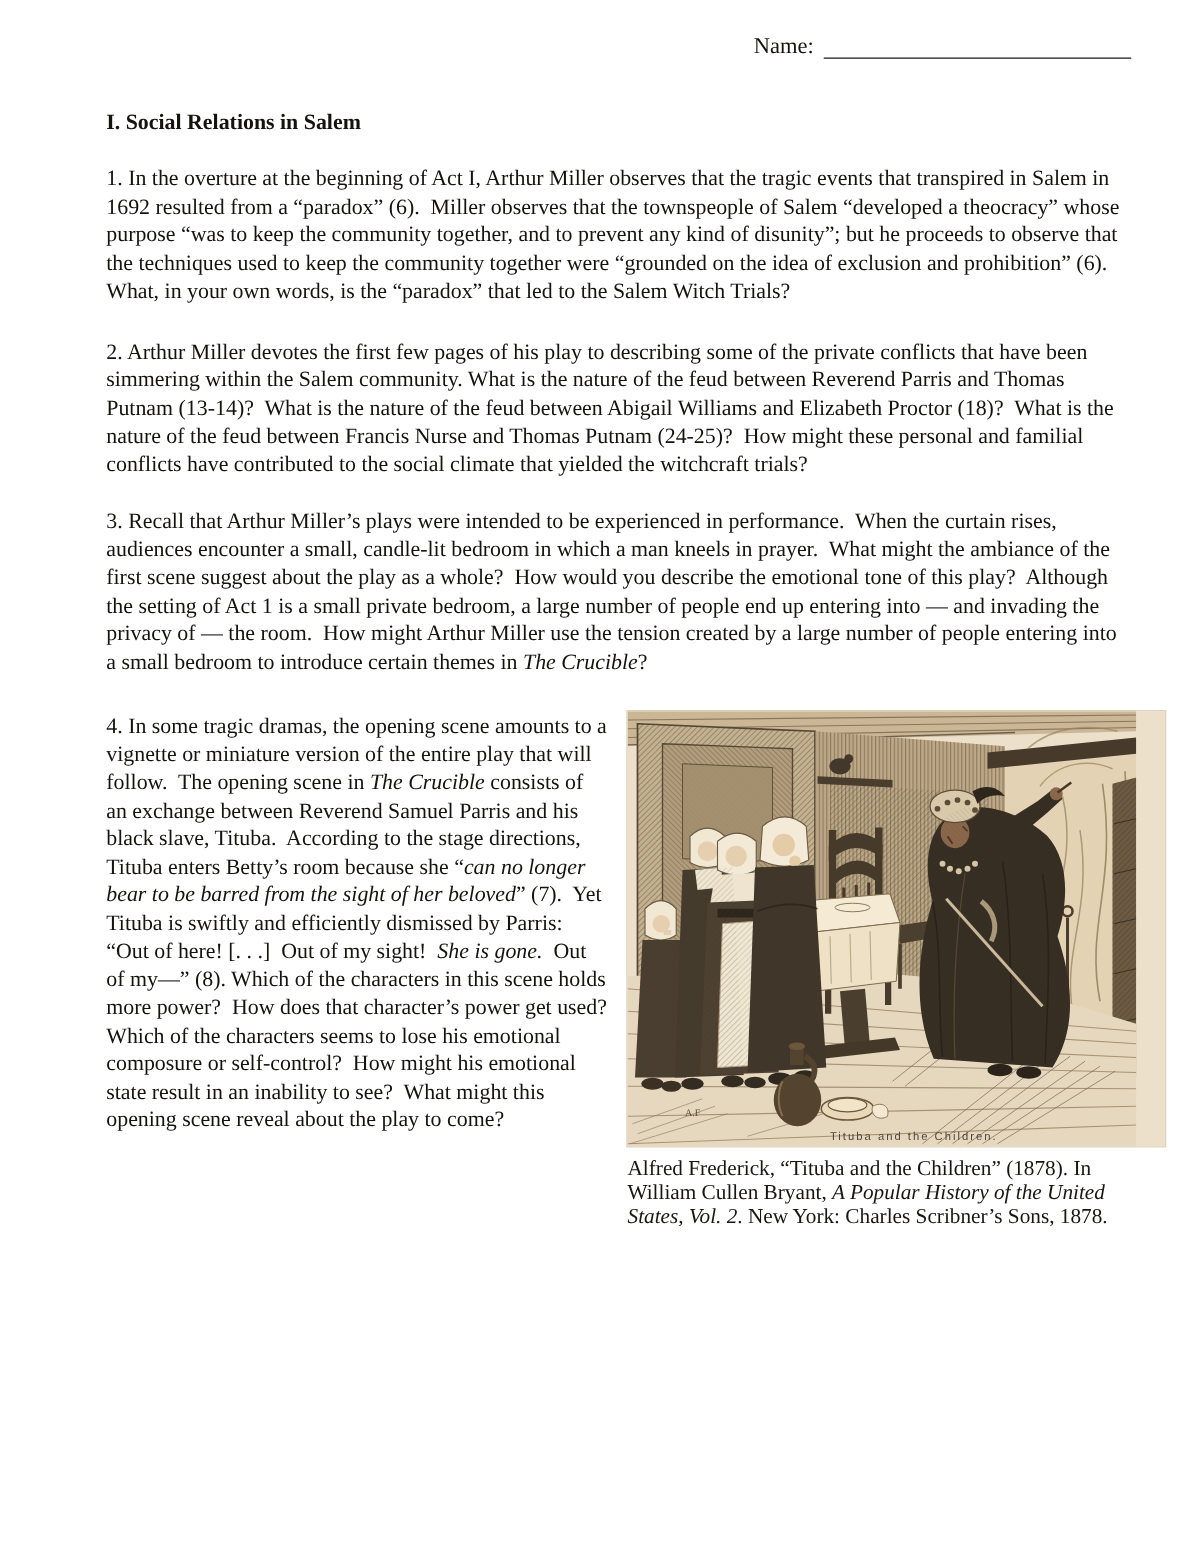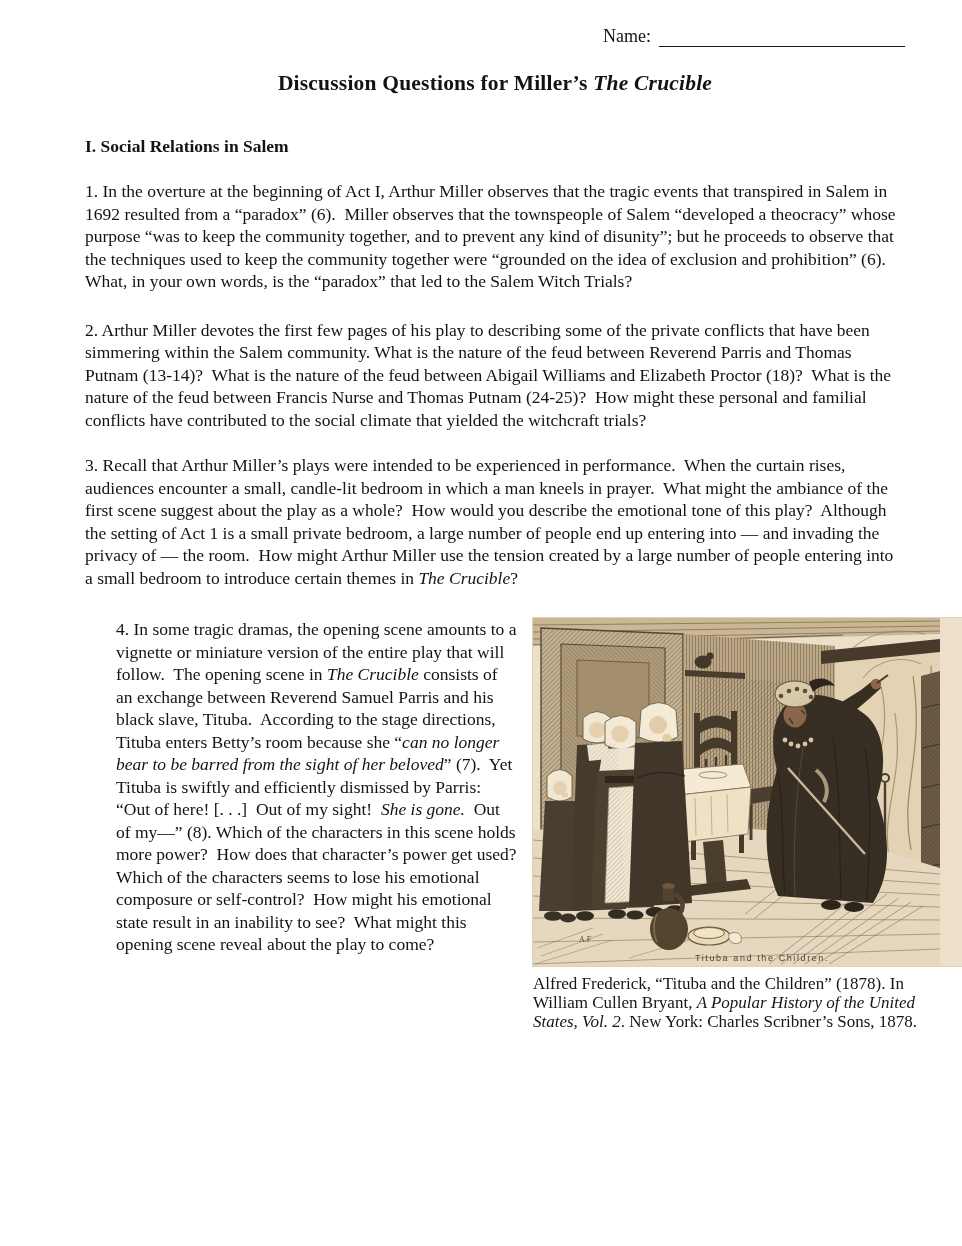--- a/index.html
+++ b/index.html
@@ -17,39 +17,38 @@
 
   h2.sec { font-size: 17.5px; font-weight: bold; }
   .sec-1 { margin-top: 40px; }
   .sec-2 { margin-top: 46px; }
 
   p.para { font-size: 17.5px; line-height: 22.5px; white-space: pre-wrap; text-align: left; }
   .after-head { margin-top: 23px; }
   .after-para { margin-top: 26px; }
 
   .q4-row { display: flex; margin-top: 29px; }
-  .q4-text { width: 401px; margin-right: 16px; flex: none; margin-left: 31px; }
+  .q4-text { width: 401px; margin-right: 16px; flex: none; }
   .fig { width: 407px; flex: none; }
   .art { position: relative; width: 430px; height: 348px; background: #ece0cb; outline: 1px solid #e0d2b9; }
   .art svg { display: block; }
   .art-caption { position: absolute; left: 14px; bottom: 3px; width: 100%; text-align: center;
                  font-family: "Liberation Sans", sans-serif; font-size: 9px; letter-spacing: 1.6px; color: #4e443a; }
   .caption { margin-top: 9px; font-size: 17px; line-height: 18.8px; color: #181512; }
 </style>
 </head>
 <body>
 
 <div class="page">
 
   <div class="name-row">
     <span class="name-label">Name:</span>
     <span class="name-line"></span>
   </div>
 
-  <h1 class="title"><span>Discussion Questions for Miller’s </span><i>The Crucible</i></h1>
 
   <h2 class="sec sec-1">I. Social Relations in Salem</h2>
 
   <p class="para after-head"><span>1. In the overture at the beginning of Act I, Arthur Miller observes that the tragic events that transpired in Salem in 1692 resulted from a “paradox” (6).  Miller observes that the townspeople of Salem “developed a theocracy” whose purpose “was to keep the community together, and to prevent any kind of disunity”; but he proceeds to observe that the techniques used to keep the community together were “grounded on the idea of exclusion and prohibition” (6).  What, in your own words, is the “paradox” that led to the Salem Witch Trials?</span></p>
 
   <p class="para after-para"><span>2. Arthur Miller devotes the first few pages of his play to describing some of the private conflicts that have been simmering within the Salem community. What is the nature of the feud between Reverend Parris and Thomas Putnam (13-14)?  What is the nature of the feud between Abigail Williams and Elizabeth Proctor (18)?  What is the nature of the feud between Francis Nurse and Thomas Putnam (24-25)?  How might these personal and familial conflicts have contributed to the social climate that yielded the witchcraft trials?</span></p>
 
 
   <p class="para after-head"><span>3. Recall that Arthur Miller’s plays were intended to be experienced in performance.  When the curtain rises, audiences encounter a small, candle-lit bedroom in which a man kneels in prayer.  What might the ambiance of the first scene suggest about the play as a whole?  How would you describe the emotional tone of this play?  Although the setting of Act 1 is a small private bedroom, a large number of people end up entering into — and invading the privacy of — the room.  How might Arthur Miller use the tension created by a large number of people entering into a small bedroom to introduce certain themes in </span><i>The Crucible</i><span>?</span></p>
 

